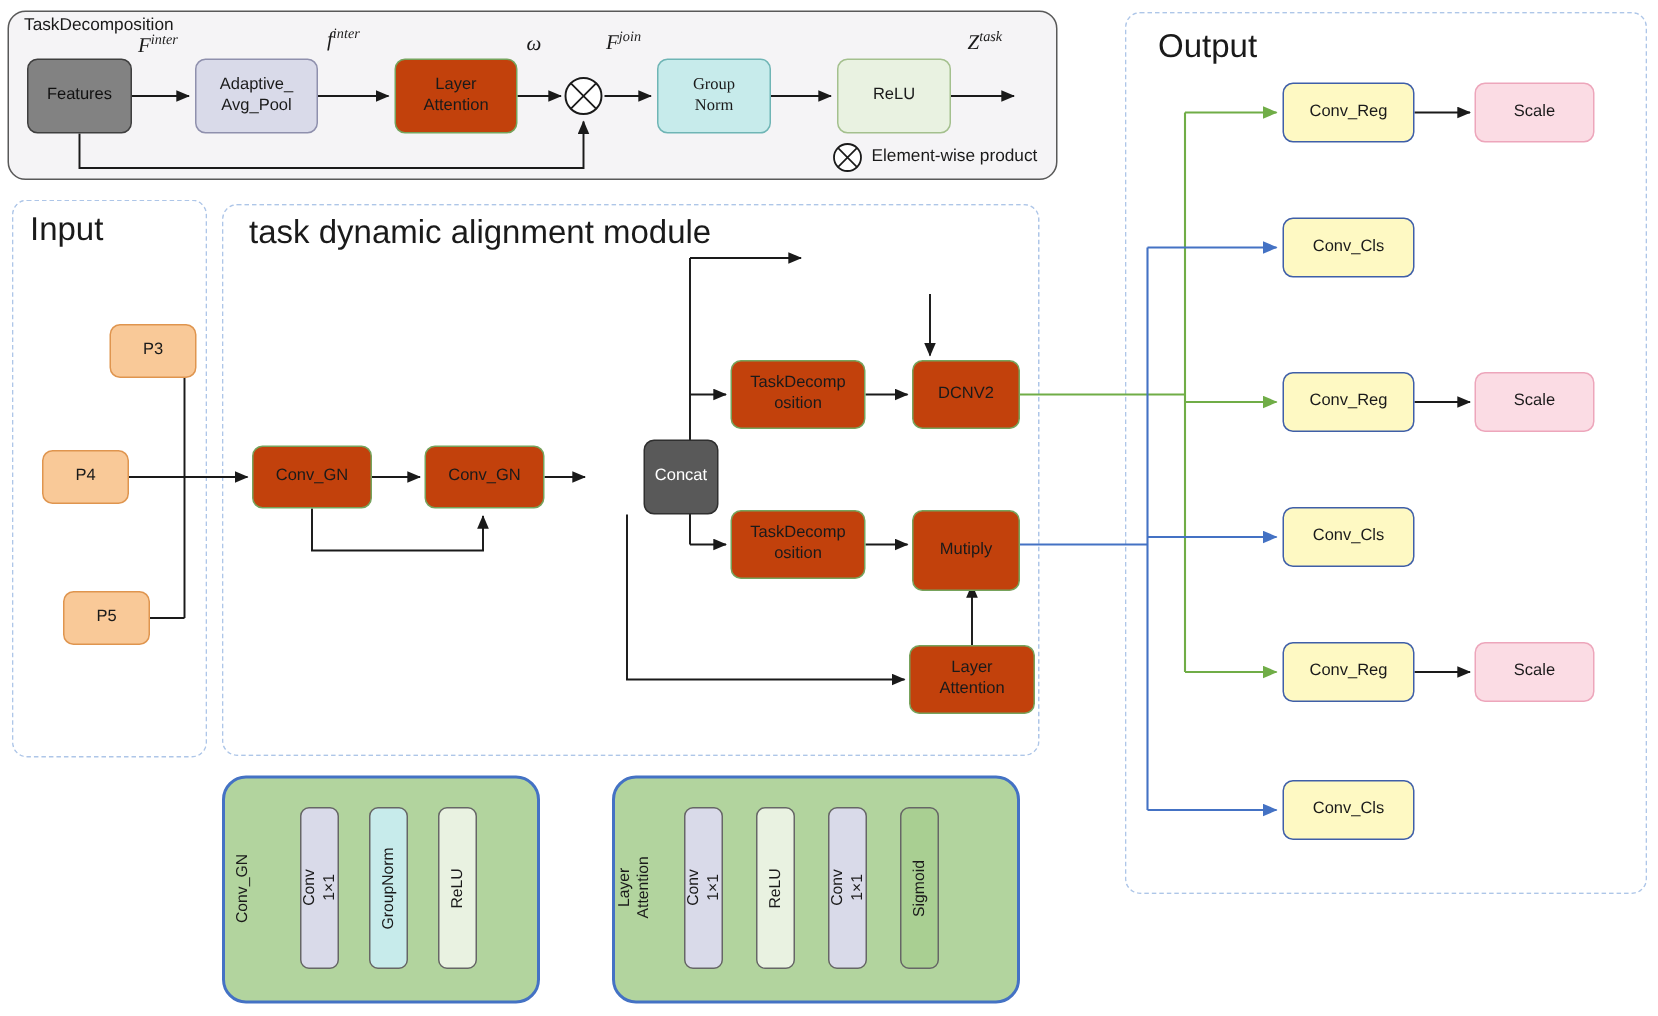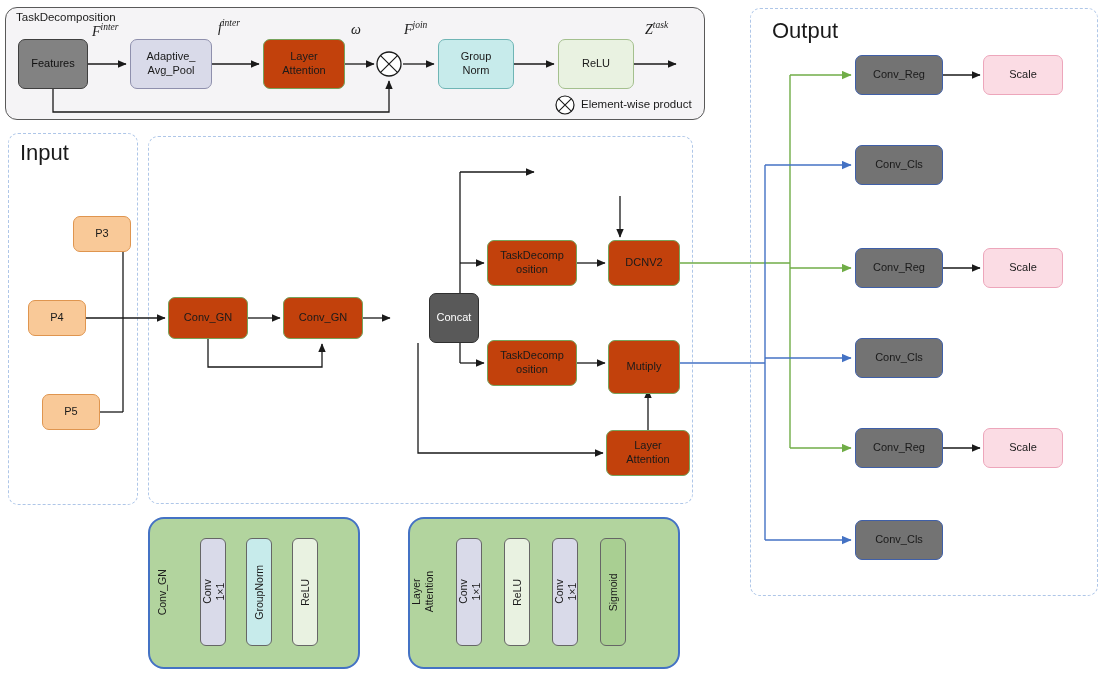--- a/index.html
+++ b/index.html
@@ -15,21 +15,21 @@
     text-align:center;font-size:11px;line-height:1.25;border-radius:7px;border:1.3px solid #666;
     white-space:pre-line;padding:2px;
   }
   .gray{background:#828282;border-color:#3f3f3f;color:#111;}
   .darkgray{background:#595959;border-color:#2f2f2f;color:#ffffff;}
   .lavender{background:#d9dae9;border-color:#8f90ad;}
   .green{background:#c2410c;border-color:#76a35c;}
   .teal{background:#c7ebeb;border-color:#6fb5b5;}
   .palegreen{background:#e9f2e1;border-color:#a4c08e;}
   .orange{background:#f9c998;border-color:#df954f;}
-  .blue{background:#737373;border-color:#3f5fa8;}
+  .blue{background:#fef9c3;border-color:#3f5fa8;}
   .pink{background:#fbdce4;border-color:#eda6bb;}
   .sigmoidgreen{background:#a9cf92;border-color:#6f9e58;}
   .biggreen{
     position:absolute;box-sizing:border-box;background:#b2d49e;border:2px solid #4472c4;border-radius:16px;
   }
   .ptitle{position:absolute;font-size:22px;color:#1a1a1a;}
   .smalltitle{position:absolute;font-size:11.5px;color:#1a1a1a;}
   .mlabel{position:absolute;font-family:"Liberation Serif",serif;font-style:italic;font-size:14px;}
   .mlabel sup{font-size:9.5px;font-style:italic;}
   .legend{position:absolute;font-size:11.5px;}
@@ -145,37 +145,38 @@
     </g>
   </svg>
 
   <div class="smalltitle" style="left:16px;top:11px;">TaskDecomposition</div>
 
   <div class="node lavender" style="left:130px;top:39px;width:82px;height:50px;">Adaptive_
 Avg_Pool</div>
   <div class="node gray" style="left:18px;top:39px;width:70px;height:50px;">Features</div>
   <div class="node green" style="left:263px;top:39px;width:82px;height:50px;">Layer
 Attention</div>
-  <div class="node teal" style="left:438px;top:39px;width:76px;height:50px;">Group
+  <div class="node teal" style="left:438px;top:39px;width:76px;height:50px;font-family:Liberation Serif, serif;">Group
 Norm</div>
   <div class="node palegreen" style="left:558px;top:39px;width:76px;height:50px;">ReLU</div>
 
   <span class="mlabel" style="left:92px;top:22px;"><i>F</i><sup>inter</sup></span>
   <span class="mlabel" style="left:218px;top:18px;"><i>f</i><sup>inter</sup></span>
   <span class="mlabel" style="left:351px;top:22px;">ω</span>
   <span class="mlabel" style="left:404px;top:20px;"><i>F</i><sup>join</sup></span>
   <span class="mlabel" style="left:645px;top:20px;"><i>Z</i><sup>task</sup></span>
 
   <span class="legend" style="left:581px;top:98px;">Element-wise product</span>
 
   <div class="ptitle" style="left:20px;top:140px;">Input</div>
   <div class="node orange" style="left:52px;top:216px;width:58px;height:36px;margin-left:21px;">P3</div>
   <div class="node orange" style="left:28px;top:300px;width:58px;height:36px;">P4</div>
   <div class="node orange" style="left:42px;top:394px;width:58px;height:36px;">P5</div>
 
+  <div class="ptitle" style="left:166px;top:142px;">task dynamic alignment module</div>
   <div class="node green" style="left:168px;top:297px;width:80px;height:42px;">Conv_GN</div>
   <div class="node green" style="left:283px;top:297px;width:80px;height:42px;">Conv_GN</div>
   <div class="node darkgray" style="left:393px;top:293px;width:50px;height:50px;margin-left:36px;">Concat</div>
   <div class="node green" style="left:487px;top:240px;width:90px;height:46px;">TaskDecomp
 osition</div>
   <div class="node green" style="left:608px;top:240px;width:72px;height:46px;">DCNV2</div>
   <div class="node green" style="left:487px;top:340px;width:90px;height:46px;">TaskDecomp
 osition</div>
   <div class="node green" style="left:608px;top:340px;width:72px;height:54px;">Mutiply</div>
   <div class="node green" style="left:606px;top:430px;width:84px;height:46px;">Layer

